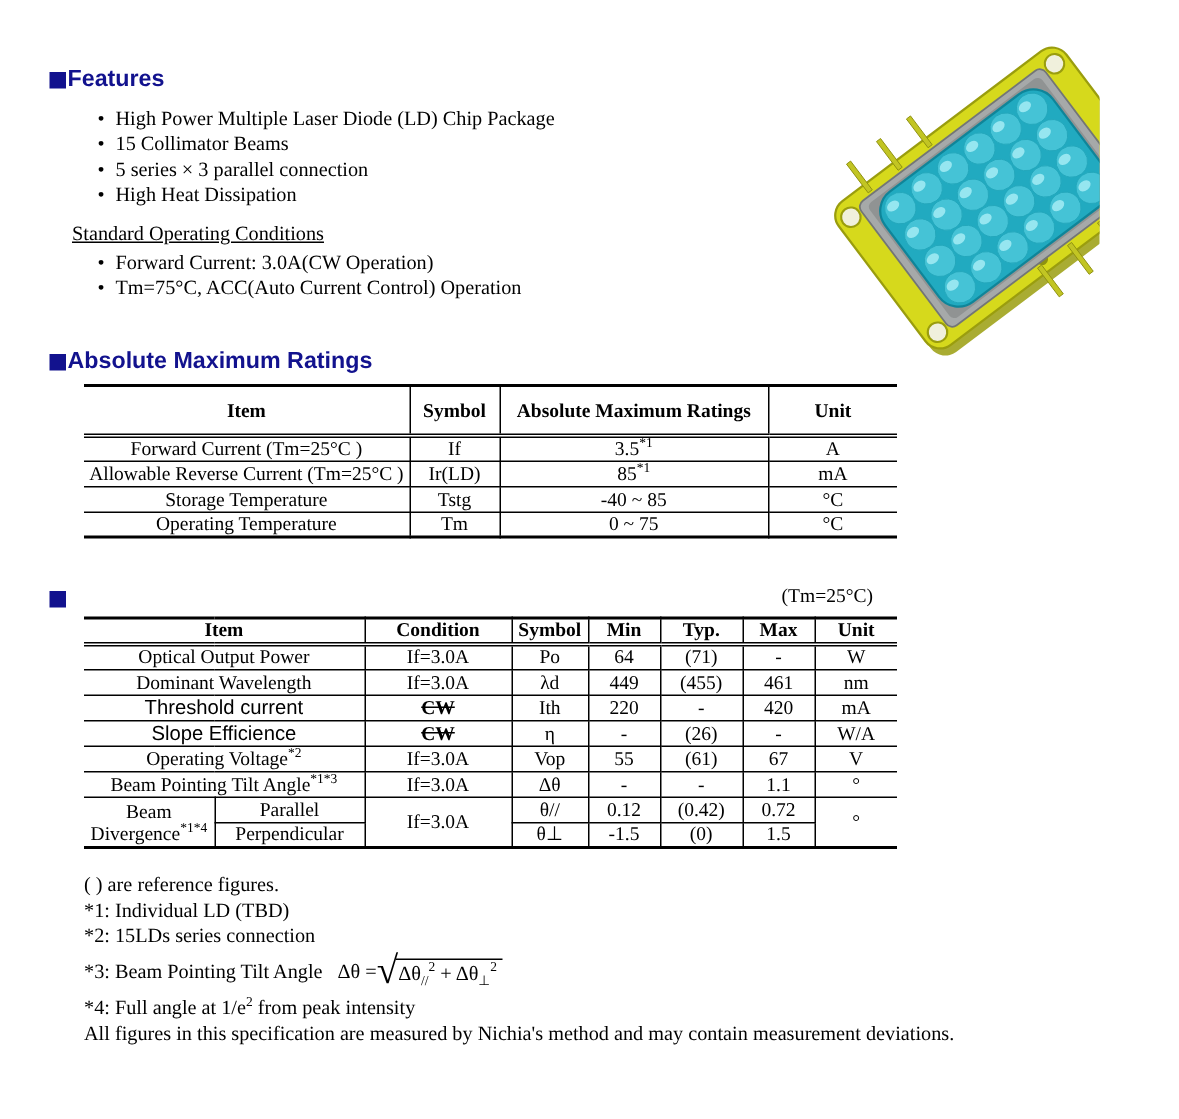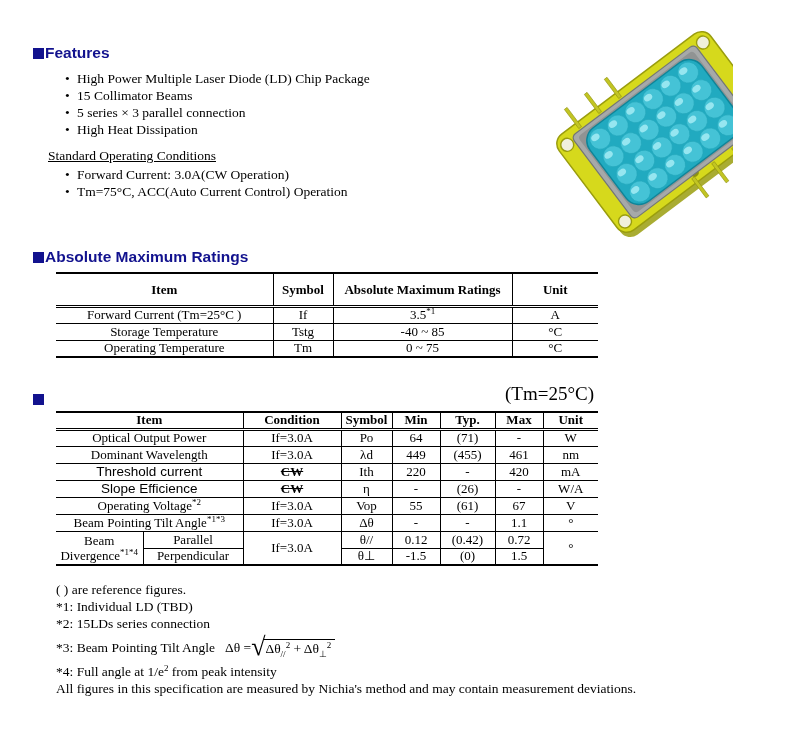--- a/index.html
+++ b/index.html
@@ -48,24 +48,24 @@
   .p-hole-small{fill:#8e9210;}
   .p-frame{fill:var(--package-gray);stroke:var(--package-gray-dark);stroke-width:1.2;}
   .p-frame-inner{fill:#909393;}
   .p-lens{fill:var(--lens-cyan);stroke:var(--lens-cyan-dark);stroke-width:1.5;}
   .p-bubble{fill:var(--lens-bubble);stroke:#23a7bb;stroke-width:.6;}
   .p-glint{fill:var(--lens-highlight);opacity:.85;}
   .p-pin{fill:var(--pin-gold);stroke:#8f9110;stroke-width:.6;}
 
   
   .tbl-section{position:absolute;left:33px;}
-  .abs-section{top:248px;width:565px;}
+  .abs-section{top:232px;width:565px;}
   .char-section{top:394px;width:565px;}
   .title-row{position:relative;width:565px;}
-  .tm-note{position:absolute;right:4px;bottom:0;font-family:"Liberation Serif",serif;font-weight:normal;color:#000;font-size:19px;}
+  .tm-note{position:absolute;right:16px;bottom:0;font-family:"Liberation Serif",serif;font-weight:normal;color:#000;font-size:13px;}
 
   table{border-collapse:collapse;table-layout:fixed;margin:6px 0 0 23px;
         font-size:13px;text-align:center;border-top:2px solid #000;border-bottom:2.5px solid #000;}
   td,th{padding:0 2px;height:17px;line-height:14px;border-bottom:1px solid #000;
         border-left:1px solid #000;border-right:1px solid #000;font-weight:normal;}
   th{font-weight:bold;}
   tr td:first-child, tr th:first-child{border-left:none;}
   tr td:last-child, tr th:last-child{border-right:none;}
   .hdr th{border-bottom:3px double #000;}
   .abs-table .hdr th{height:33px;line-height:15px;}
@@ -210,20 +210,26 @@
         <th>Absolute Maximum Ratings</th>
         <th>Unit</th>
       </tr>
       <tr>
         <td>Forward Current (Tm=25°C )</td>
         <td>If</td>
         <td><span>3.5</span><sup>*1</sup></td>
         <td>A</td>
       </tr>
       <tr>
+        <td>Allowable Reverse Current (Tm=25°C )</td>
+        <td>Ir(LD)</td>
+        <td><span>85</span><sup>*1</sup></td>
+        <td>mA</td>
+      </tr>
+      <tr>
         <td>Storage Temperature</td>
         <td>Tstg</td>
         <td><span>-40 ~ 85</span><sup></sup></td>
         <td>°C</td>
       </tr>
       <tr>
         <td>Operating Temperature</td>
         <td>Tm</td>
         <td><span>0 ~ 75</span><sup></sup></td>
         <td>°C</td>

